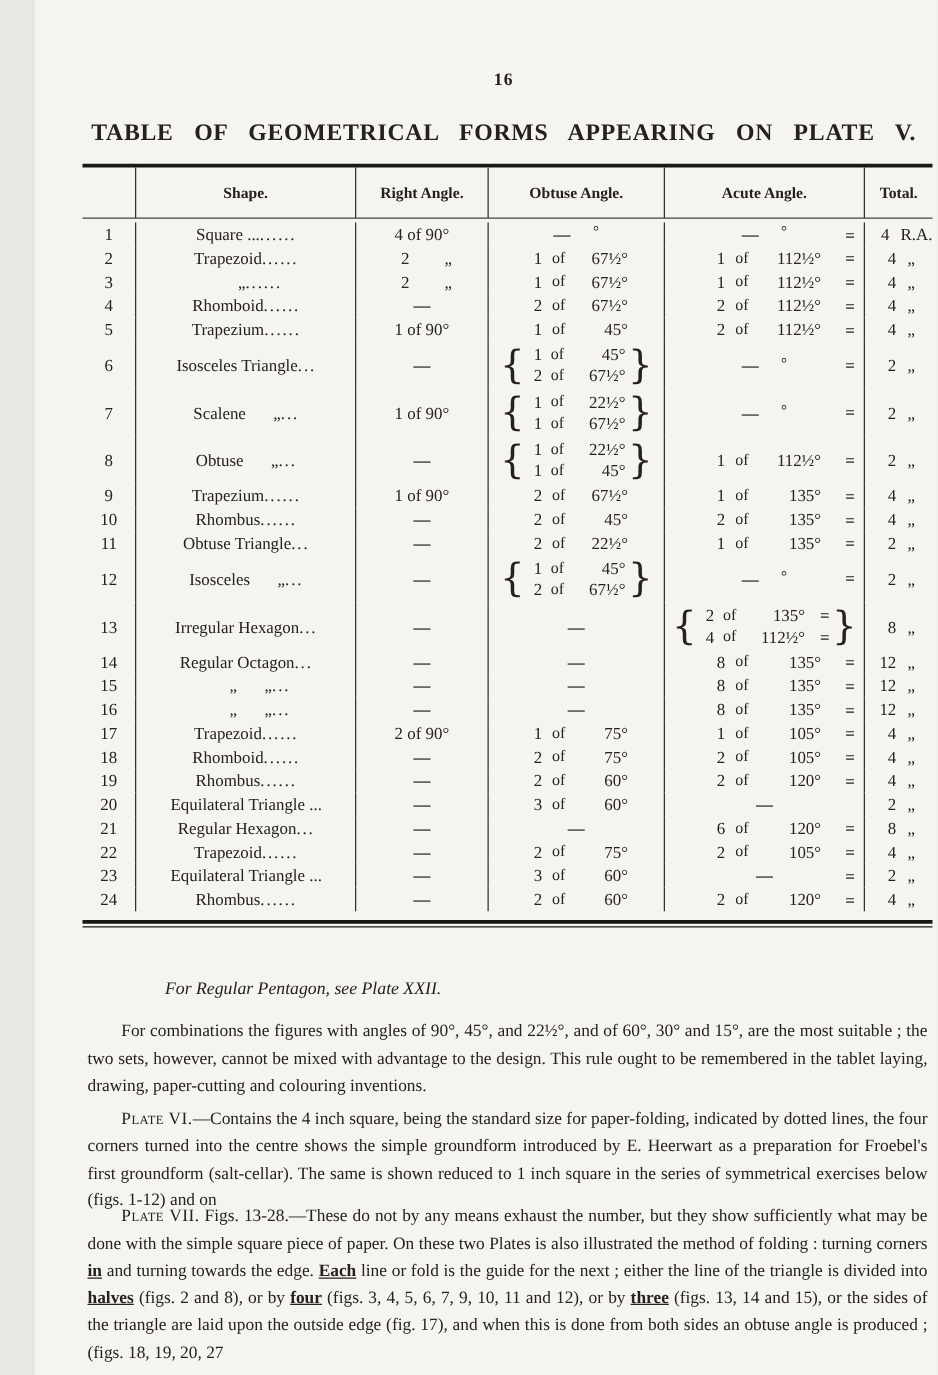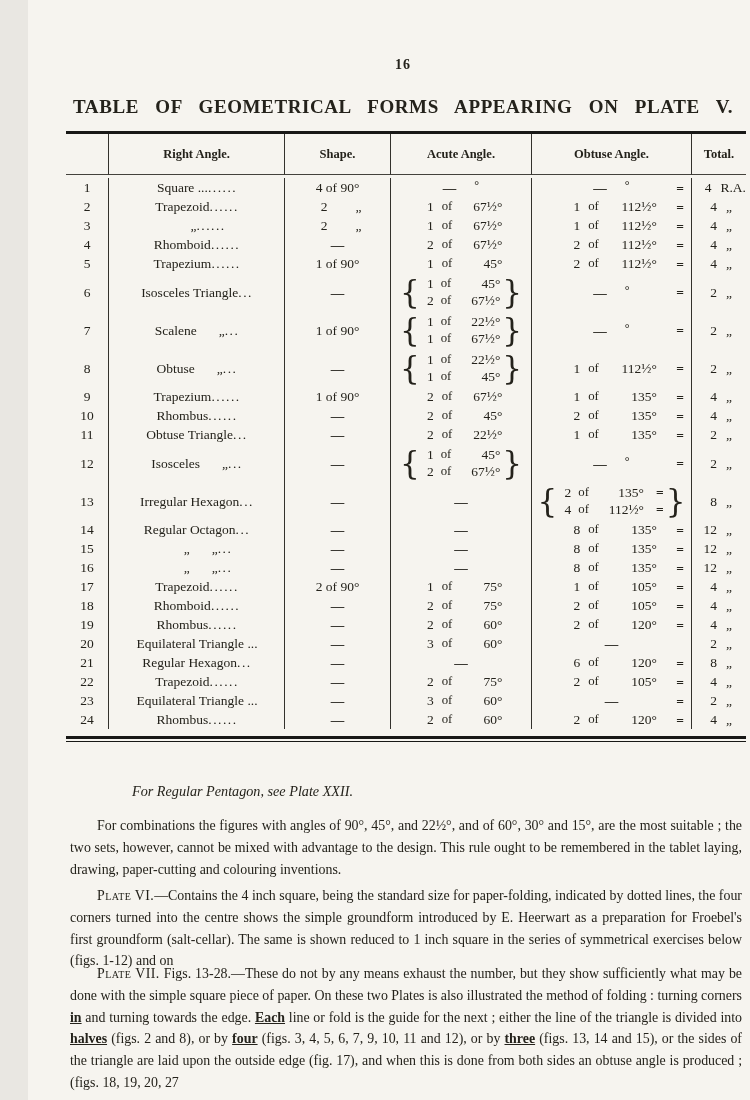--- a/index.html
+++ b/index.html
@@ -69,24 +69,24 @@
 
 <div class="page">
 
   <div class="pnum">16</div>
   <div class="title">TABLE OF GEOMETRICAL FORMS APPEARING ON PLATE V.</div>
 
   <div class="tblwrap">
     <div class="tbl">
       <div class="row head">
         <div class="cell"></div>
+        <div class="cell">Shape.</div>
         <div class="cell">Right Angle.</div>
-        <div class="cell">Shape.</div>
+        <div class="cell">Obtuse Angle.</div>
         <div class="cell">Acute Angle.</div>
-        <div class="cell">Obtuse Angle.</div>
         <div class="cell">Total.</div>
       </div>
       <div class="body">
           <div class="row h1">
             <div class="cell">
               <span>1</span>
             </div>
             <div class="cell shape">
               <span>Square ...</span>
               <span class="dots">...</span>

